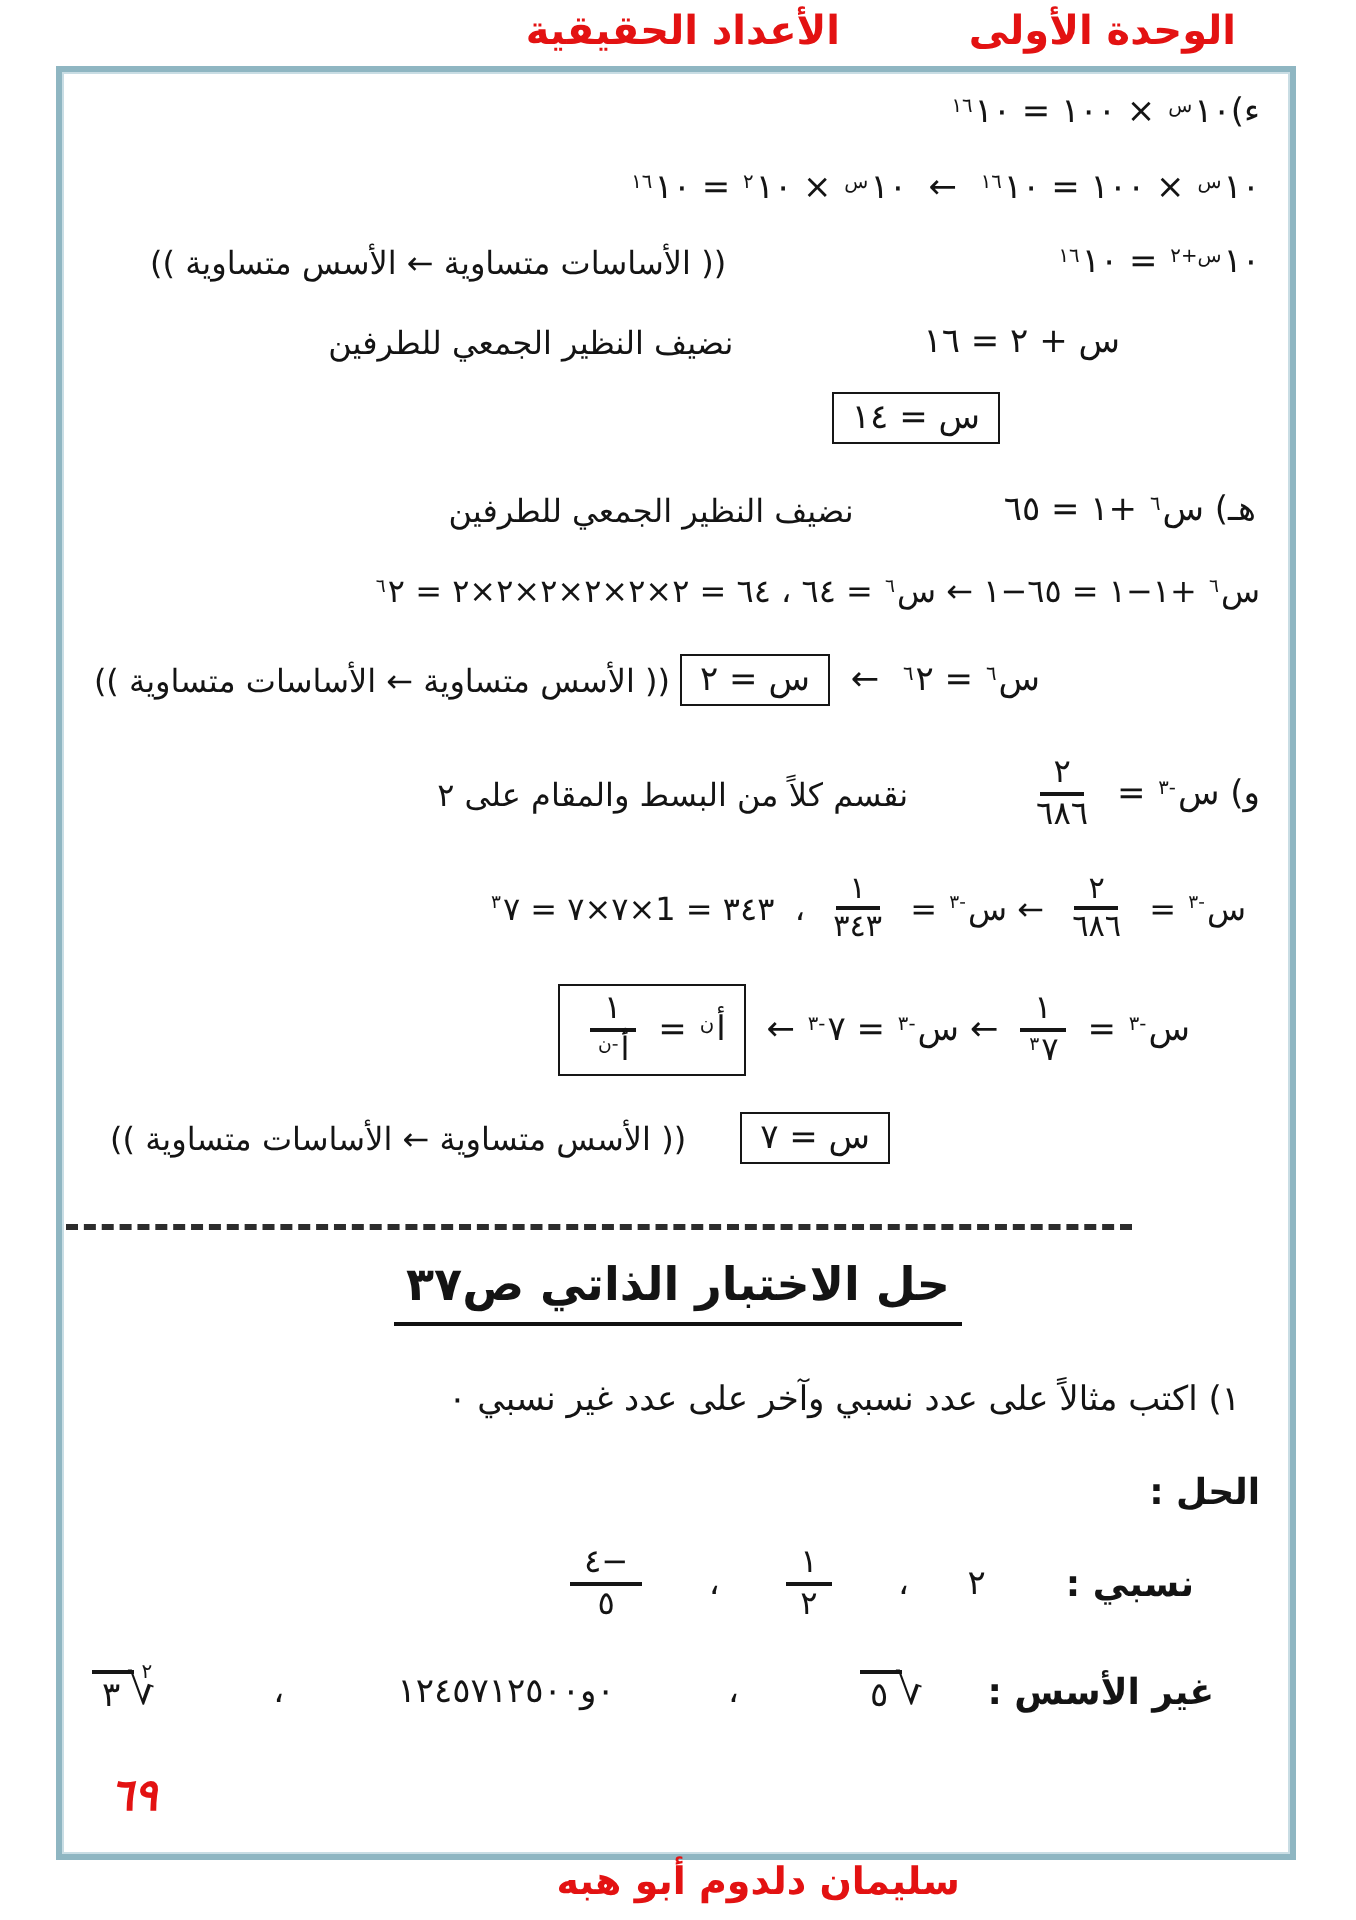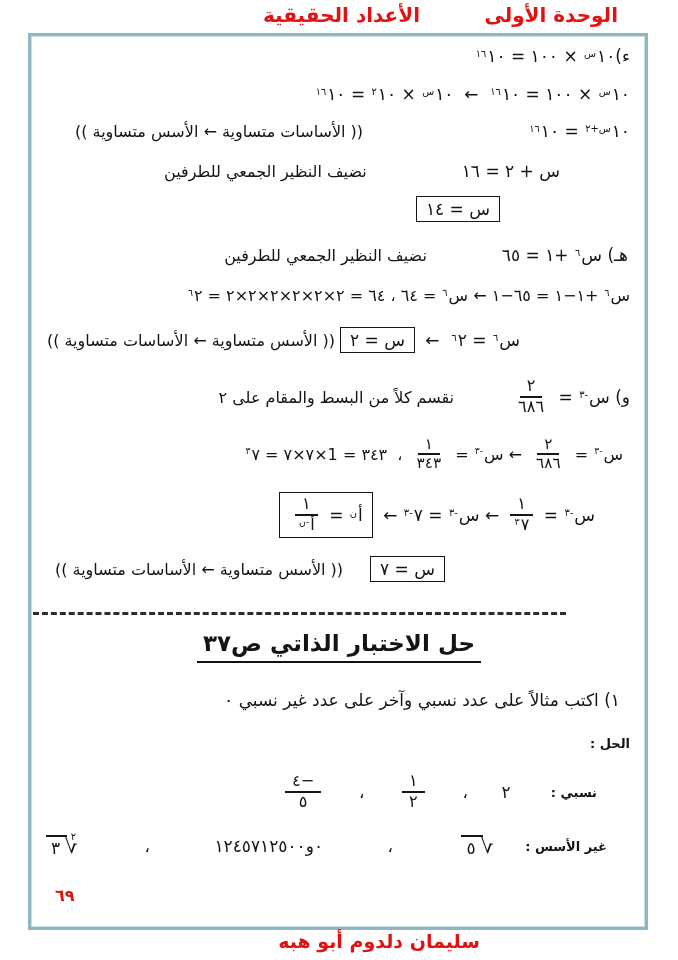--- a/index.html
+++ b/index.html
@@ -23,21 +23,21 @@
         padding:2px 9px;margin:0 5px;background:#fff;}
   .root{display:inline-flex;align-items:flex-start;margin:0 4px;}
   .rsym{display:inline-block;transform:scaleX(-1);font-size:1.25em;line-height:1;}
   .rbody{border-top:2px solid #161616;padding:1px 7px 0 5px;margin-right:-3px;}
   .ridx{font-size:10px;position:relative;top:-4px;margin-left:-7px;z-index:1;}
   .sep{position:absolute;left:33px;right:112px;top:612px;border-top:3px dashed #2c2c2c;height:0;}
   .title-row{position:absolute;left:0;right:0;top:630px;display:flex;justify-content:center;}
   .main-title{font-weight:bold;font-size:23px;border-bottom:2.5px solid #111;padding:0 6px 5px 6px;}
   .red{color:#e31212;font-weight:bold;}
   .q{font-weight:normal;font-size:17px;}
-  .lbl{font-weight:bold;font-size:13px;}
+  .lbl{font-weight:bold;font-size:18px;}
 </style>
 </head>
 <body>
 
 <div id="page">
 
   <div class="hdr" style="right:60px;">الوحدة الأولى</div>
   <div class="hdr" style="right:258px;">الأعداد الحقيقية</div>
 
   <div class="frame"></div>
@@ -308,16 +308,16 @@
           <span class="rsym">√</span>
           <span class="rbody">٣</span>
         </span>
       </div>
   </div>
 
   <div class="row" style="top:886px;right:198px;margin-top:44px;">
     <span class="red" style="font-size:19px;">سليمان دلدوم أبو هبه</span>
   </div>
   <div class="row" style="top:886px;left:55px;right:auto;">
-    <span class="red" style="font-size:16px;">٦٩</span>
+    <span class="red" style="font-size:22px;font-style:italic;">٦٩</span>
   </div>
 
 </div>
 
 </body></html>

